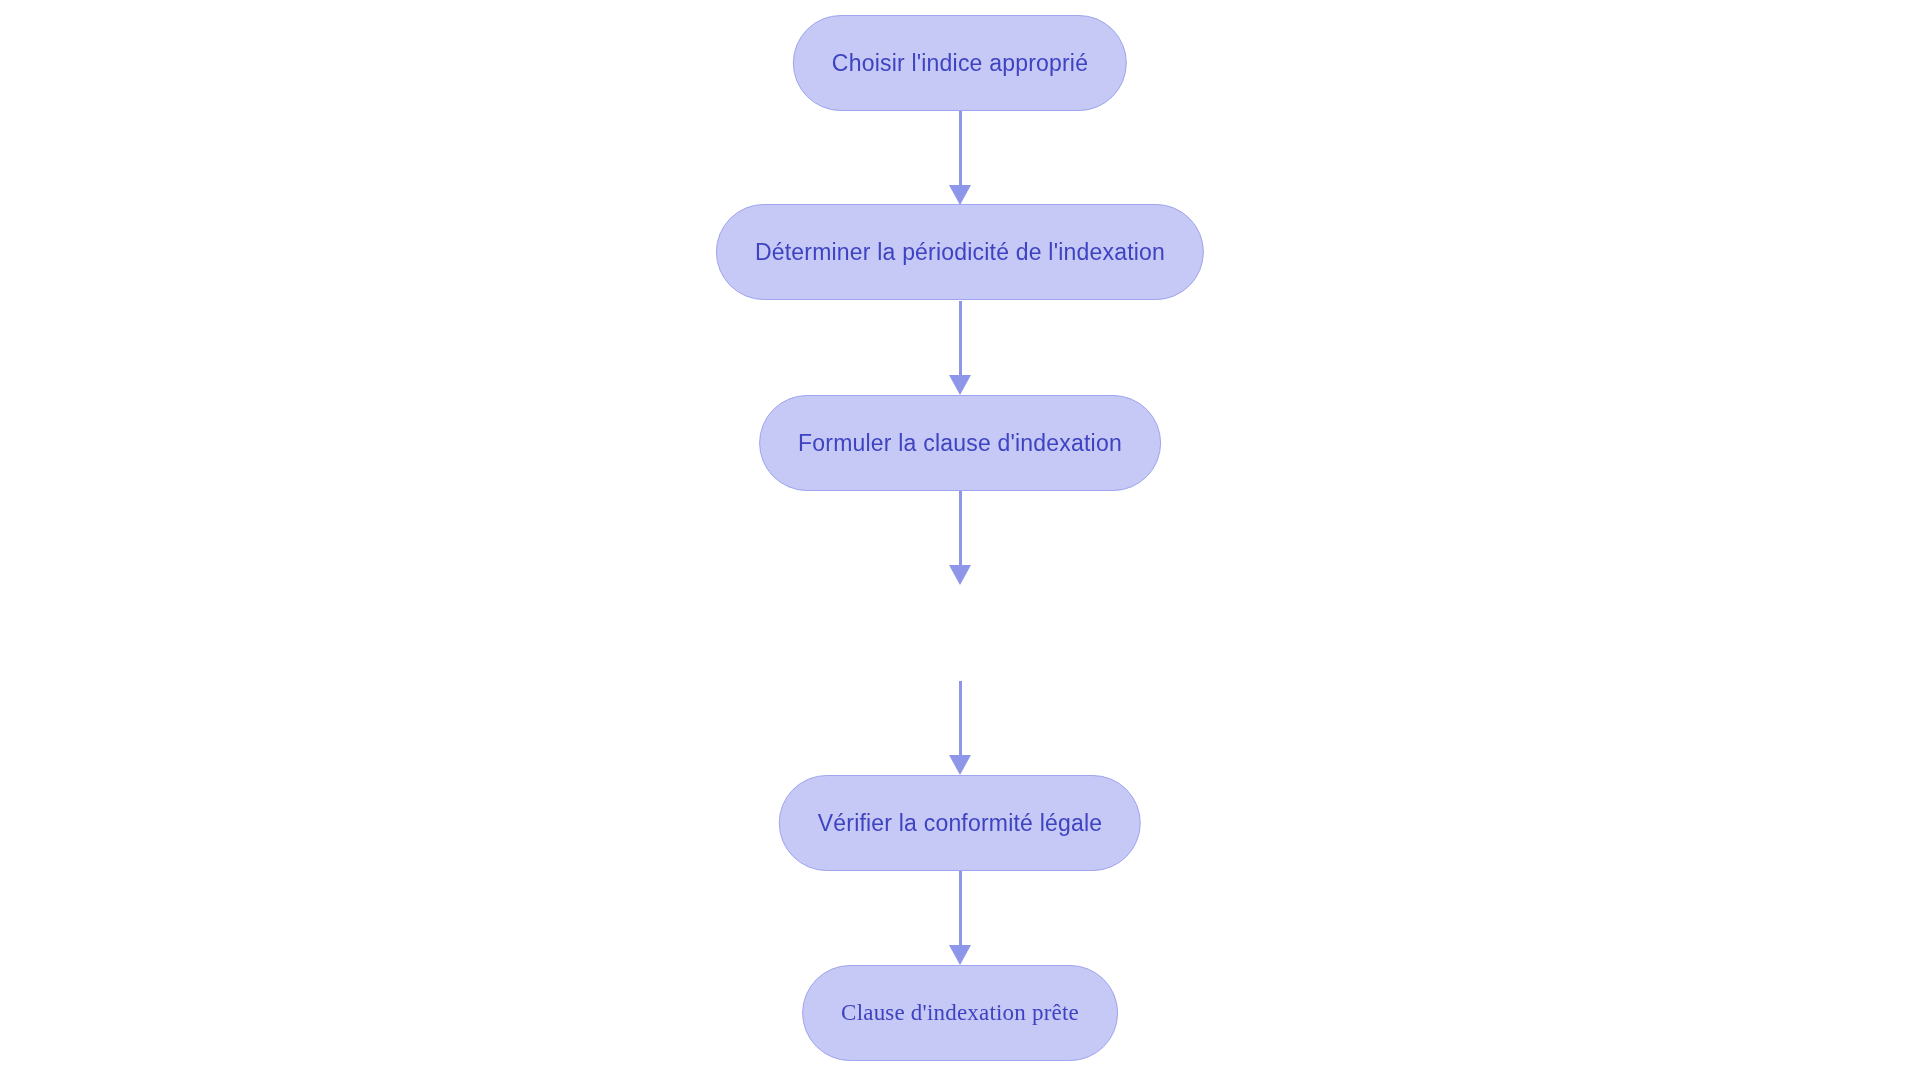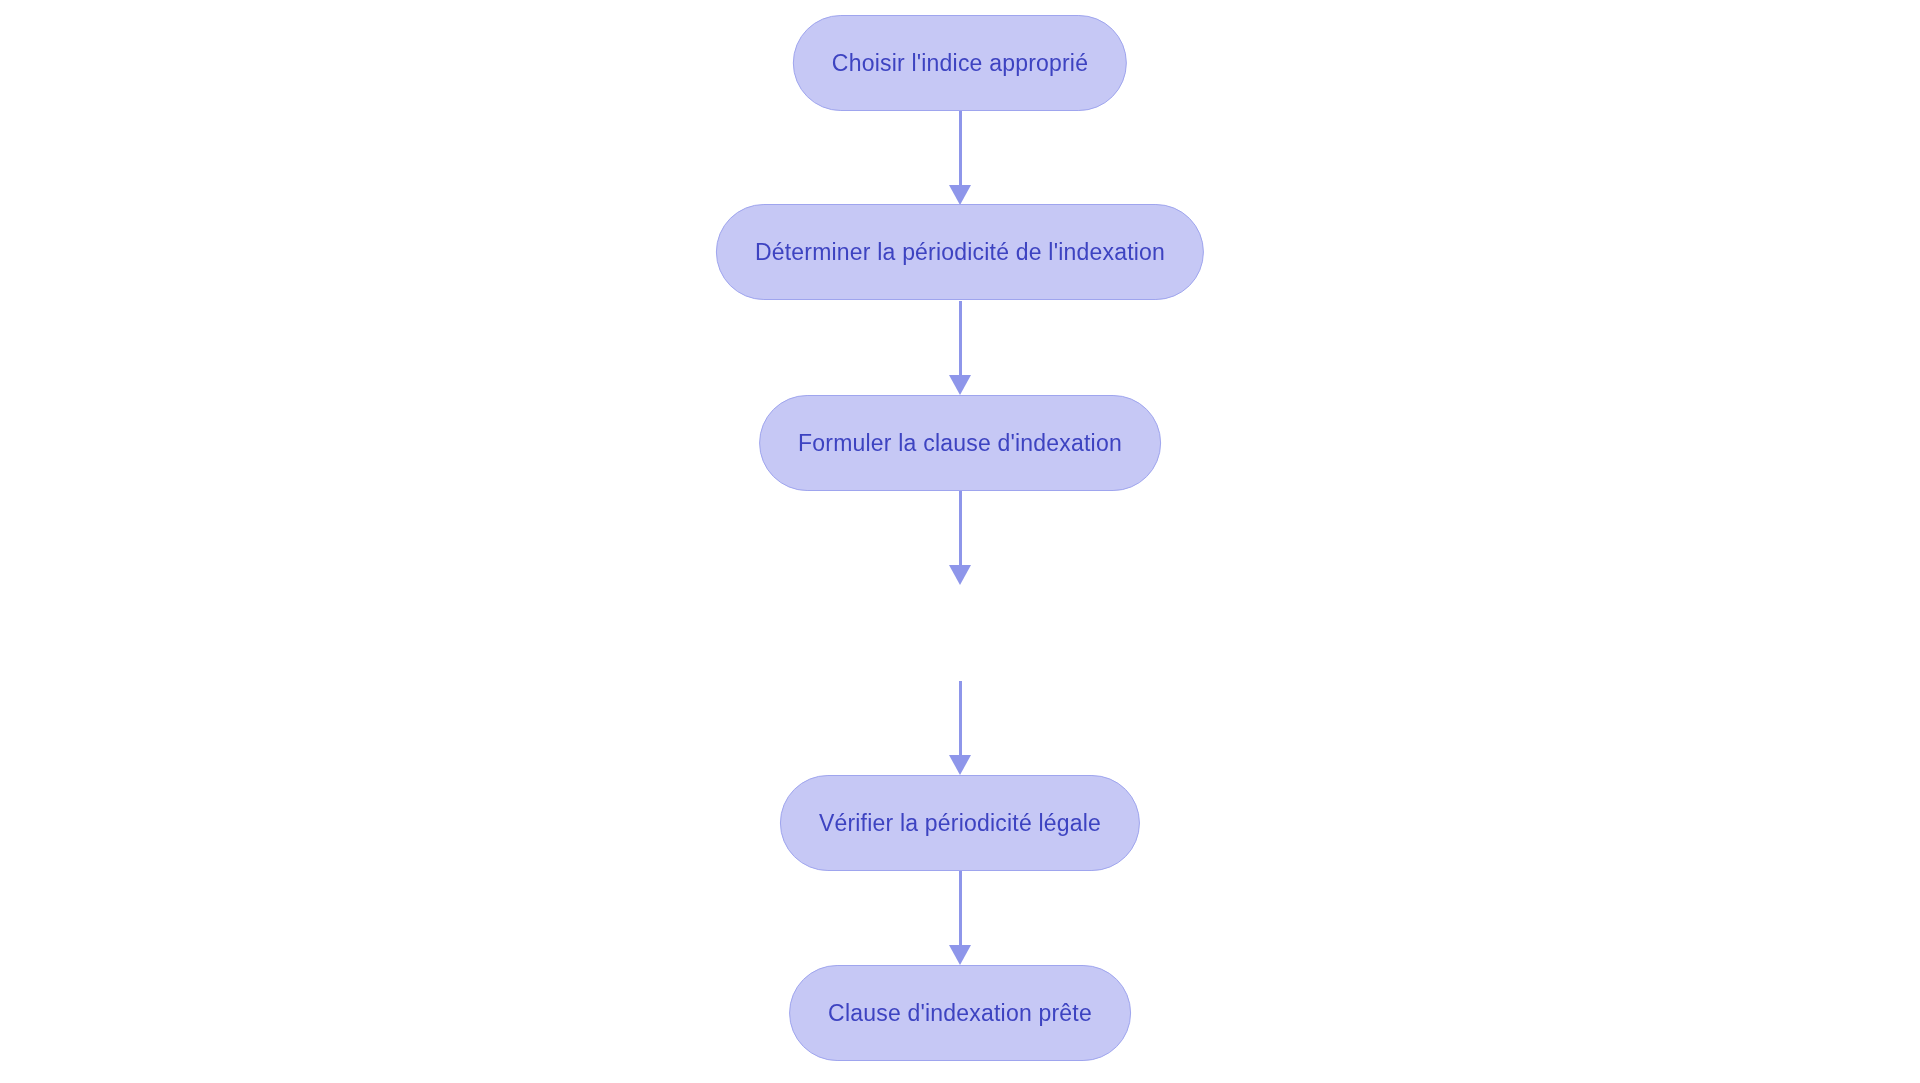--- a/index.html
+++ b/index.html
@@ -36,21 +36,21 @@
     border-radius:48px;
     color:var(--node-text);
     font-size:23px;
     letter-spacing:0.2px;
   }
   .n0{top:15px;}
   .n1{top:204px;}
   .n2{top:395px;text-align:center;}
   .n3{top:585px;}
   .n4{top:775px;}
-  .n5{top:965px;}
+  .n5{top:965px;font-family:Liberation Serif, serif;}
   .arrow{
     position:absolute;
     left:50%;
     transform:translateX(-50%);
     height:94px;
     display:flex;
     flex-direction:column;
     align-items:center;
   }
   .a0{top:111px;}
@@ -103,21 +103,21 @@
     <div class="head"></div>
   </div>
 
 
   <div class="arrow a3">
     <div class="stem"></div>
     <div class="head"></div>
   </div>
 
   <div class="node n4">
-    <span>Vérifier la périodicité légale</span>
+    <span>Vérifier la conformité légale</span>
   </div>
 
   <div class="arrow a4">
     <div class="stem"></div>
     <div class="head"></div>
   </div>
 
   <div class="node n5">
     <span>Clause d'indexation prête</span>
   </div>

